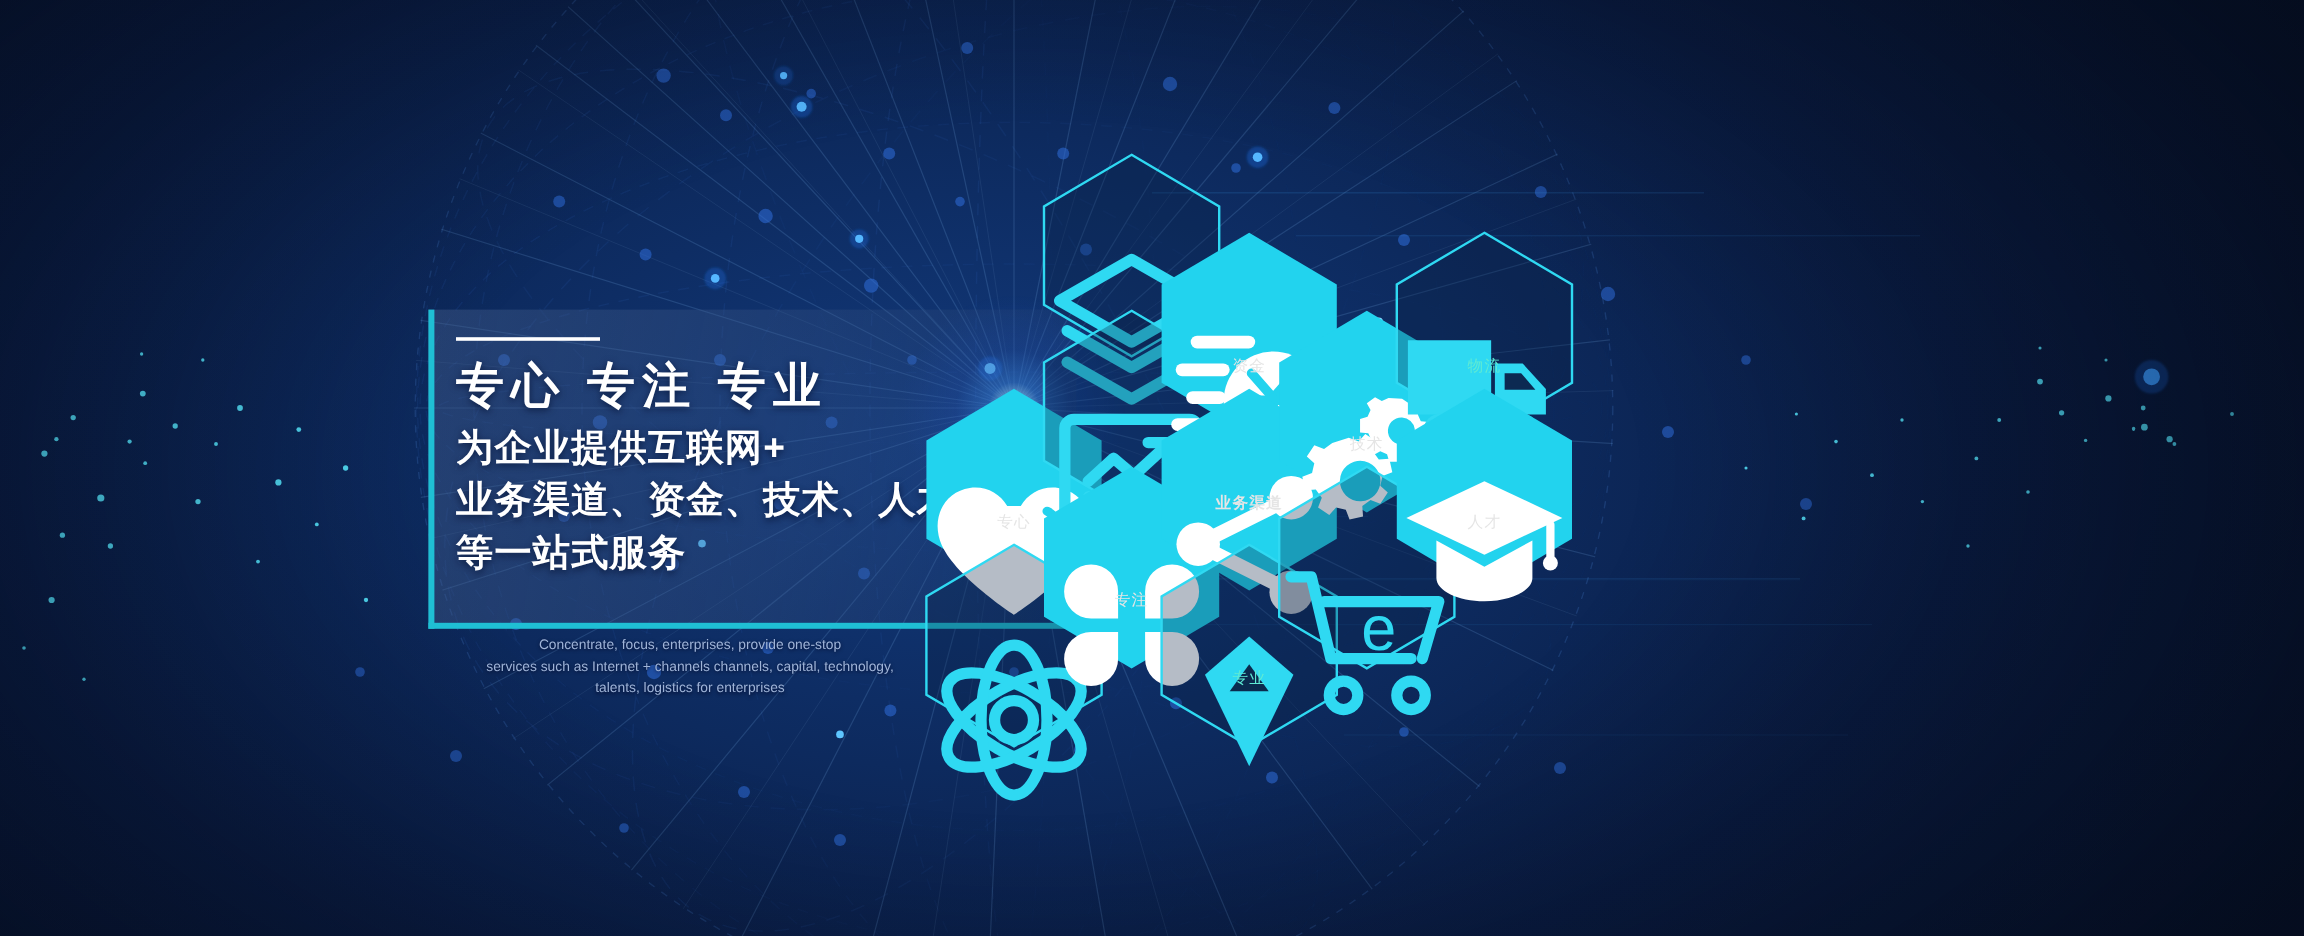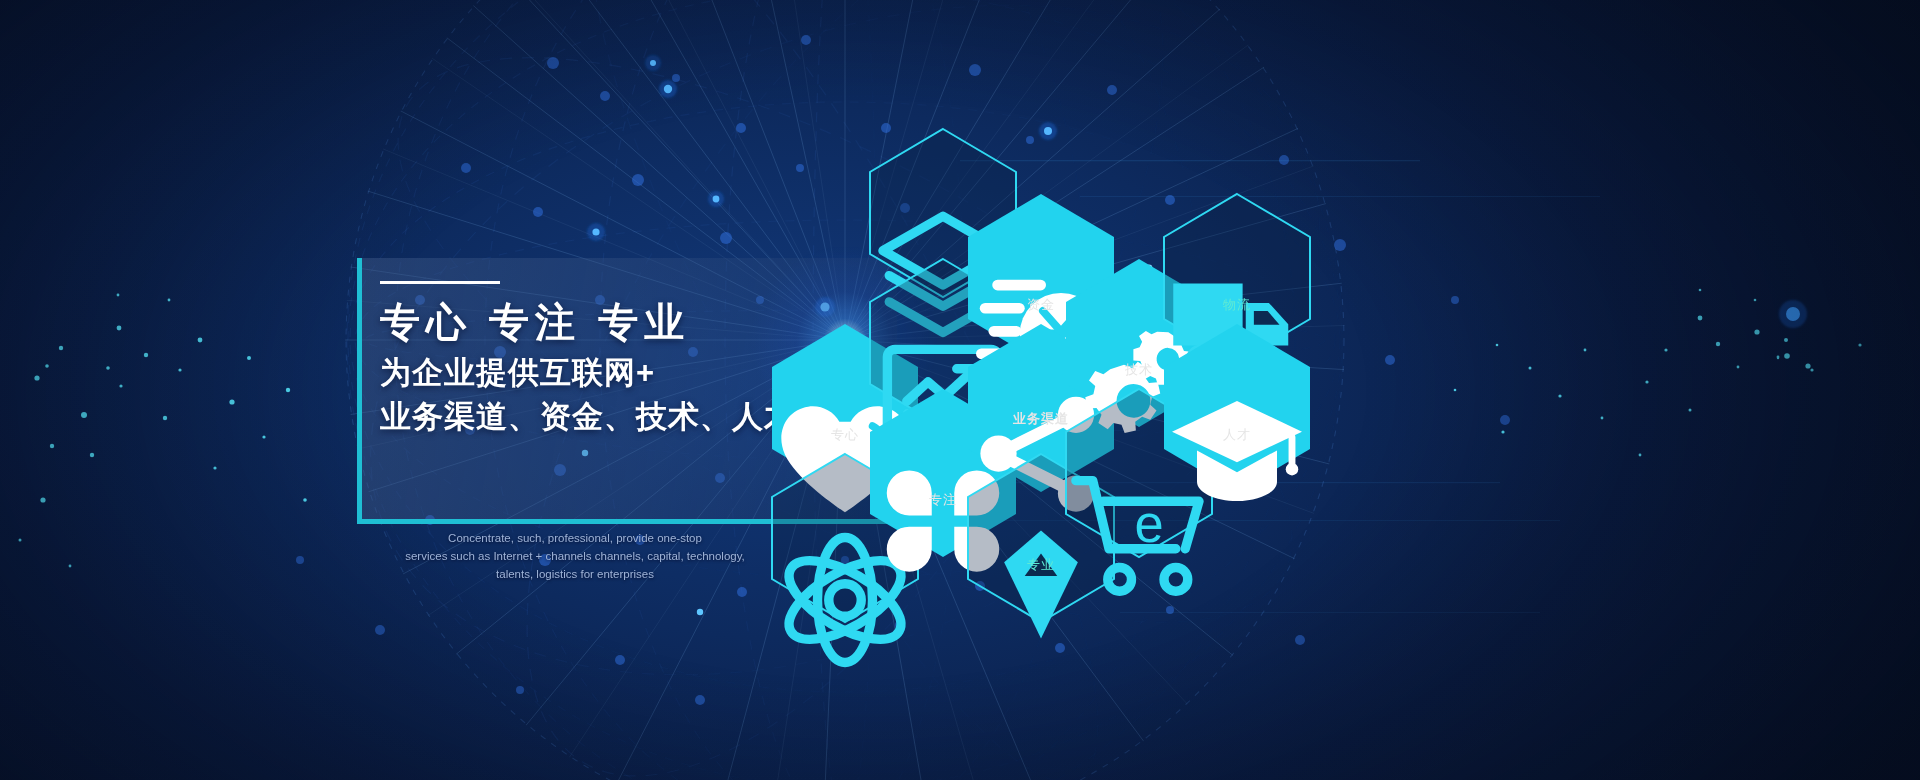--- a/index.html
+++ b/index.html
@@ -340,24 +340,25 @@
     </div>
 
   <div class="panel"></div>
   <div class="panel-edge"></div>
   <div class="rule"></div>
 
   <div class="headline">
     <span class="l l1">专心 专注 专业</span>
     <span class="l l2">为企业提供互联网+</span>
     <span class="l l3">业务渠道、资金、技术、人才、物流</span>
+    <span class="l l4">等一站式服务</span>
   </div>
 
   <div class="subtitle">
-    <span>Concentrate, such, professional, provide one-stop</span>
+    <span>Concentrate, focus, enterprises, provide one-stop</span>
     <span>services such as Internet + channels channels, capital, technology,</span>
     <span>talents, logistics for enterprises</span>
   </div>
 
   <div class="hexwrap" id="hexwrap">
       <div class="hex filled" style="left: 770px; top: 322px;">
         <svg viewBox="0 0 150 172">
           <polygon points="75,2 148,45 148,127 75,170 2,127 2,45" fill="#22d3ee"></polygon>
         </svg>
         <div class="ico" style="top: 48px;">

